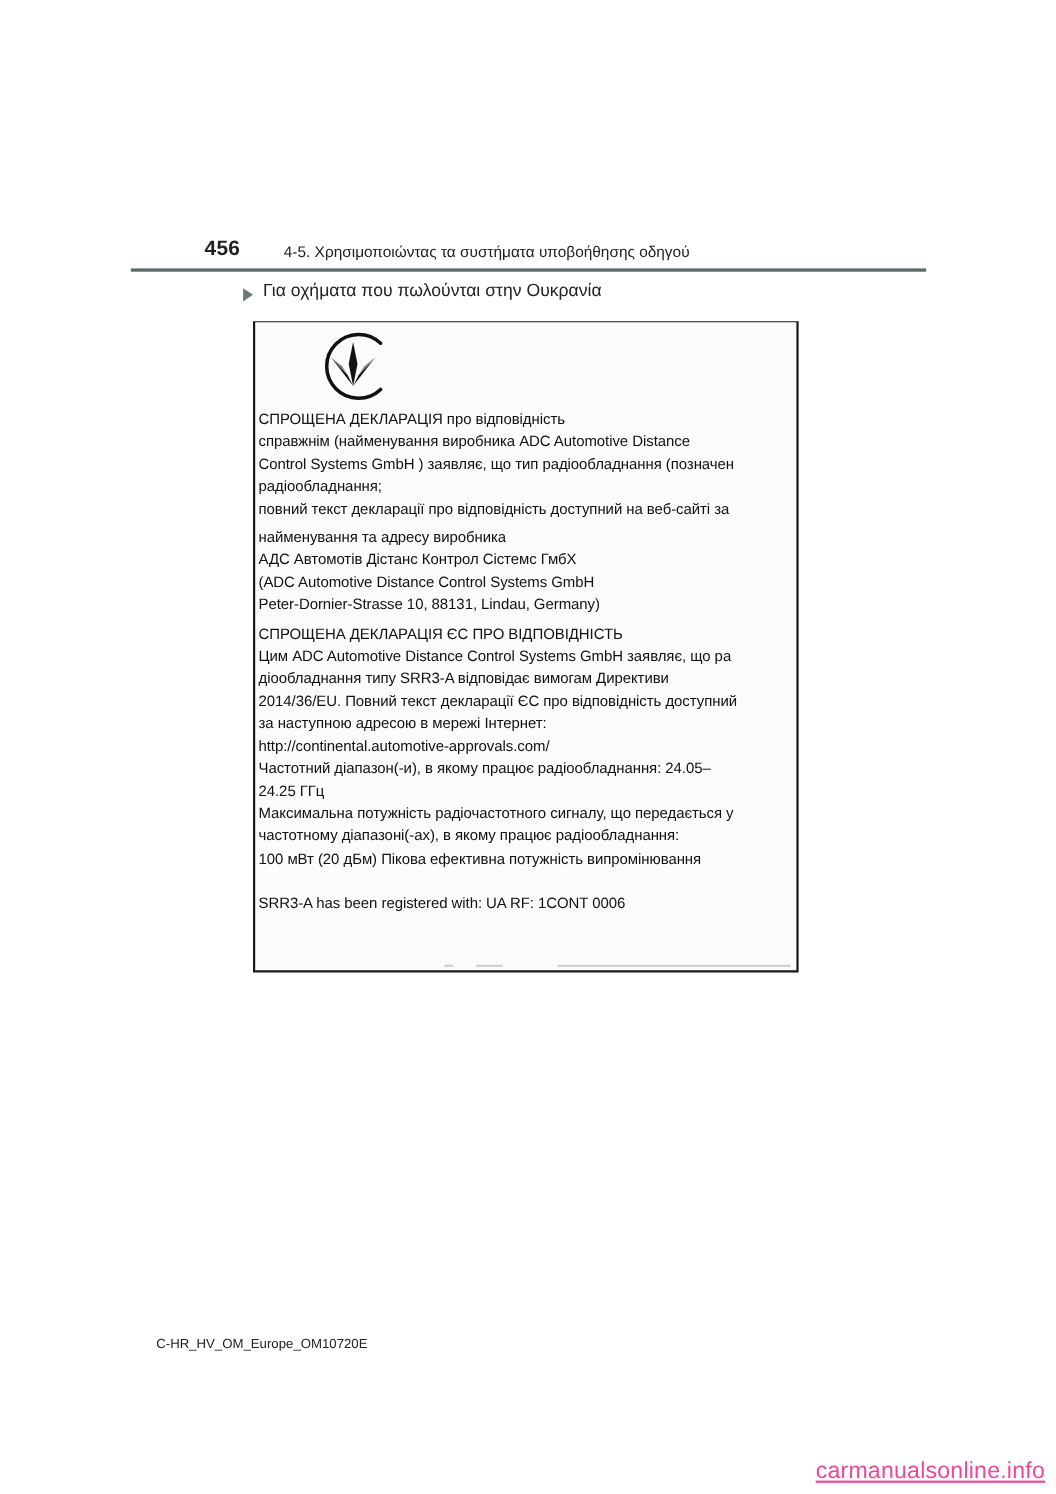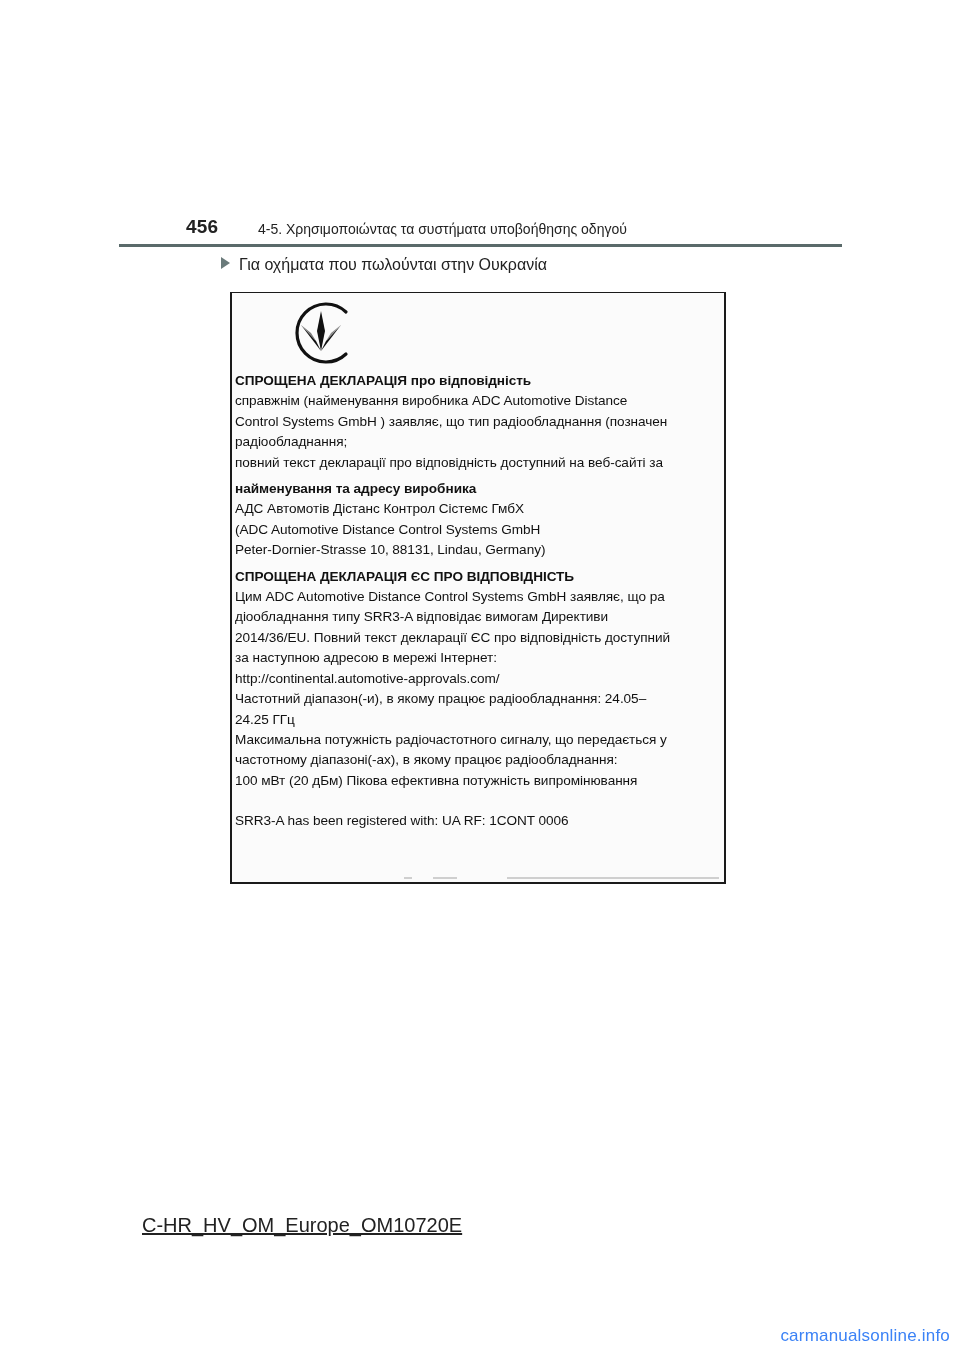--- a/index.html
+++ b/index.html
@@ -37,21 +37,21 @@
       top: 244px;
       width: 723px;
       height: 3px;
       background: #5a6a6a;
     }
     .subheading {
       position: absolute;
       left: 221px;
       top: 256px;
       display: flex;
-      align-items: flex-start;
+      align-items: flex-end;
       font-size: 16px;
       color: #222;
     }
     .subheading .tri {
       width: 0; height: 0;
       border-top: 6px solid transparent;
       border-bottom: 6px solid transparent;
       border-left: 9px solid #6a7a7a;
       margin-right: 9px;
       margin-top: 1px;
@@ -79,44 +79,44 @@
       left: 3px;
       top: 78px;
       right: 4px;
       font-size: 13.6px;
       line-height: 20.4px;
       color: #111;
       letter-spacing: -0.05px;
       white-space: nowrap;
     }
     .label-content .line { display: block; }
-    .label-content .bold { font-weight: bold; }
+    .label-content .bold { font-weight: normal; }
     .label-content .block { margin-bottom: 6px; }
     .label-content .gap-big { height: 20px; }
     .faint-line {
       position: absolute;
       bottom: 3px;
       height: 2px;
       background: #cfcfcf;
     }
     .footer-code {
       position: absolute;
       left: 142px;
       top: 1214px;
-      font-size: 20px;
+      font-size: 12px;
       color: #222;
-      text-decoration: underline;
     }
     .watermark {
       position: absolute;
       right: 10px;
       top: 1326px;
-      font-size: 17px;
-      color: #3b82f6;
+      font-size: 21px;
+      color: #ec4899;
       letter-spacing: 0.2px;
+      text-decoration: underline;
     }
   </style>
 </head>
 <body>
 
 <div class="page-number">456</div>
 <div class="section-title">4-5. Χρησιμοποιώντας τα συστήματα υποβοήθησης οδηγού</div>
 <div class="header-rule"></div>
 
 <div class="subheading">

